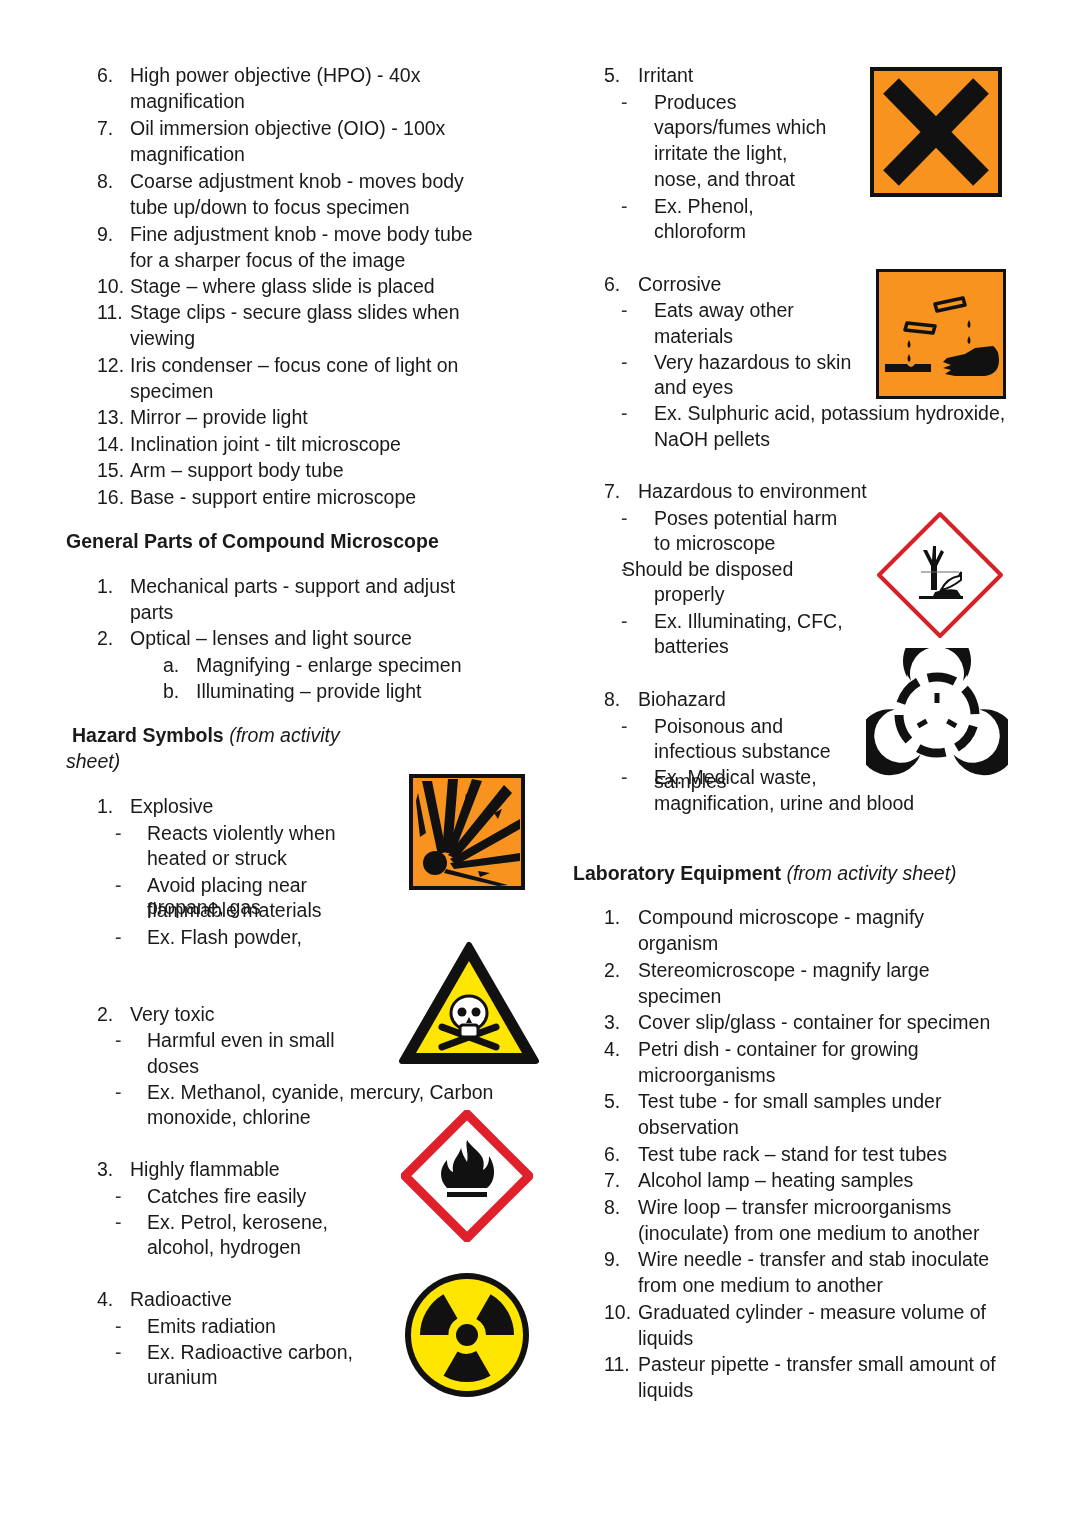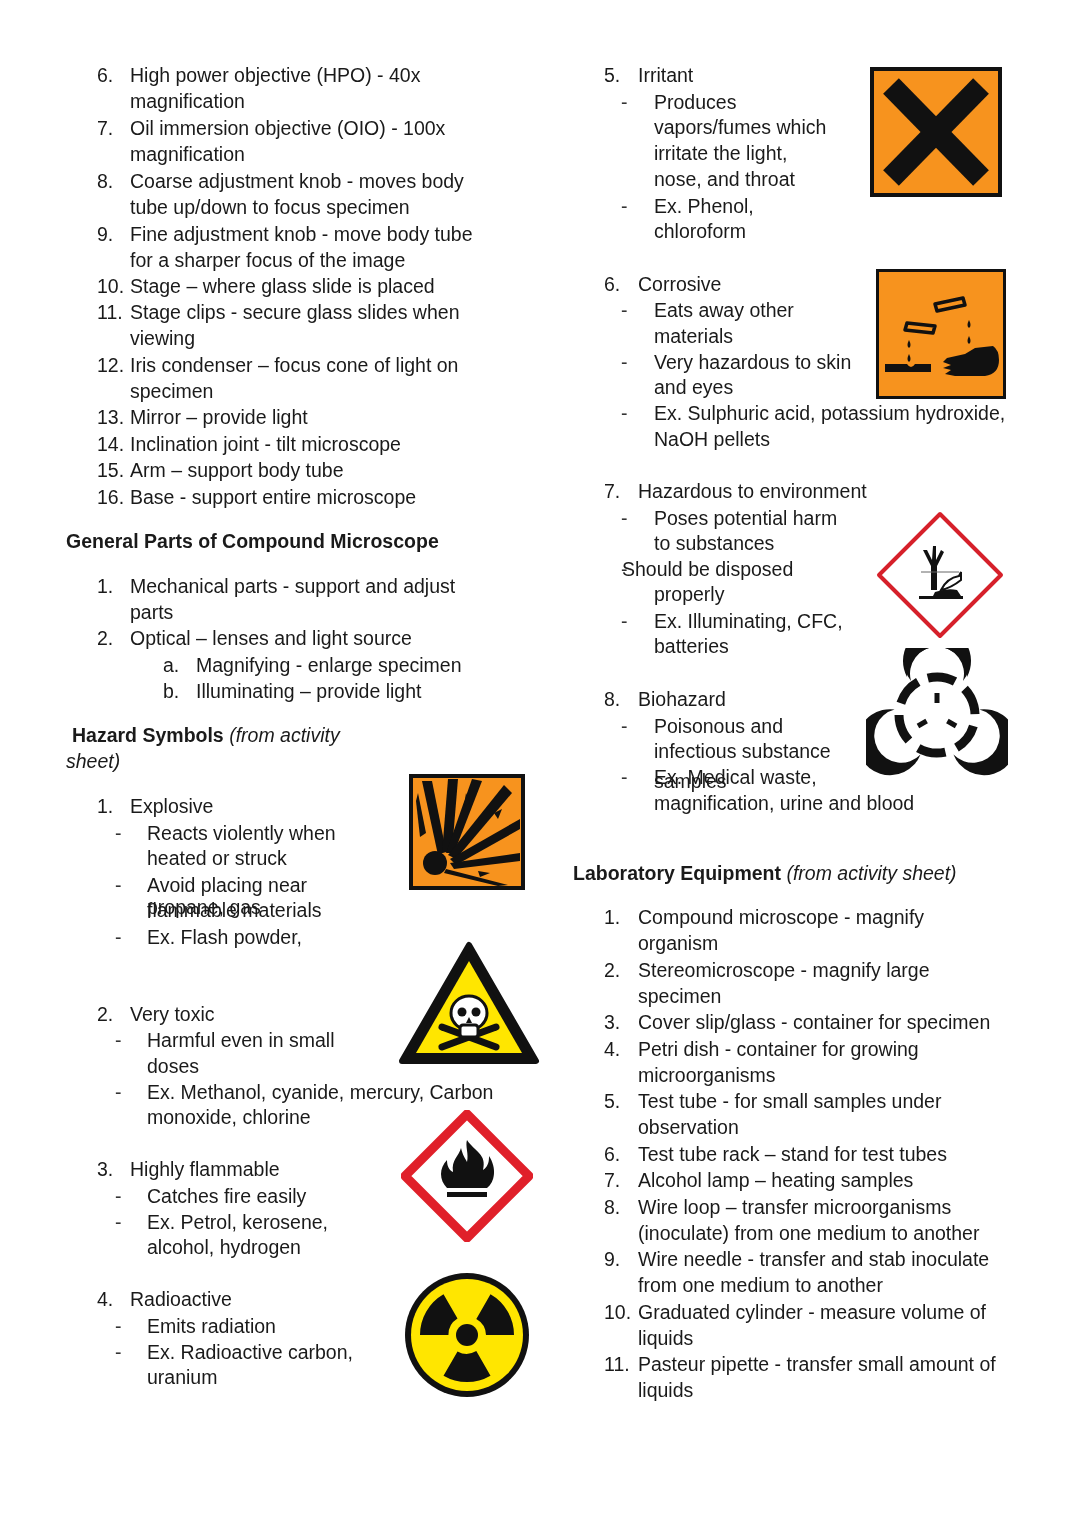--- a/index.html
+++ b/index.html
@@ -214,21 +214,21 @@
   <span class="line" style="left:654px;top:349px">Very hazardous to skin</span>
   <span class="line" style="left:654px;top:374px">and eyes</span>
   <span class="dash" style="left:621px;top:400px">-</span>
   <span class="line" style="left:654px;top:400px">Ex. Sulphuric acid, potassium hydroxide,</span>
   <span class="line" style="left:654px;top:426px">NaOH pellets</span>
 
   <span class="num" style="left:604px;top:478px">7.</span>
   <span class="line" style="left:638px;top:478px">Hazardous to environment</span>
   <span class="dash" style="left:621px;top:505px">-</span>
   <span class="line" style="left:654px;top:505px">Poses potential harm</span>
-  <span class="line" style="left:654px;top:530px">to substances</span>
+  <span class="line" style="left:654px;top:530px">to microscope</span>
   <span class="dash" style="left:621px;top:556px">-</span>
   <span class="line" style="left:622px;top:556px">Should be disposed</span>
   <span class="line" style="left:654px;top:581px">properly</span>
   <span class="dash" style="left:621px;top:608px">-</span>
   <span class="line" style="left:654px;top:608px">Ex. Illuminating, CFC,</span>
   <span class="line" style="left:654px;top:633px">batteries</span>
 
   <span class="num" style="left:604px;top:686px">8.</span>
   <span class="line" style="left:638px;top:686px">Biohazard</span>
   <span class="dash" style="left:621px;top:713px">-</span>

